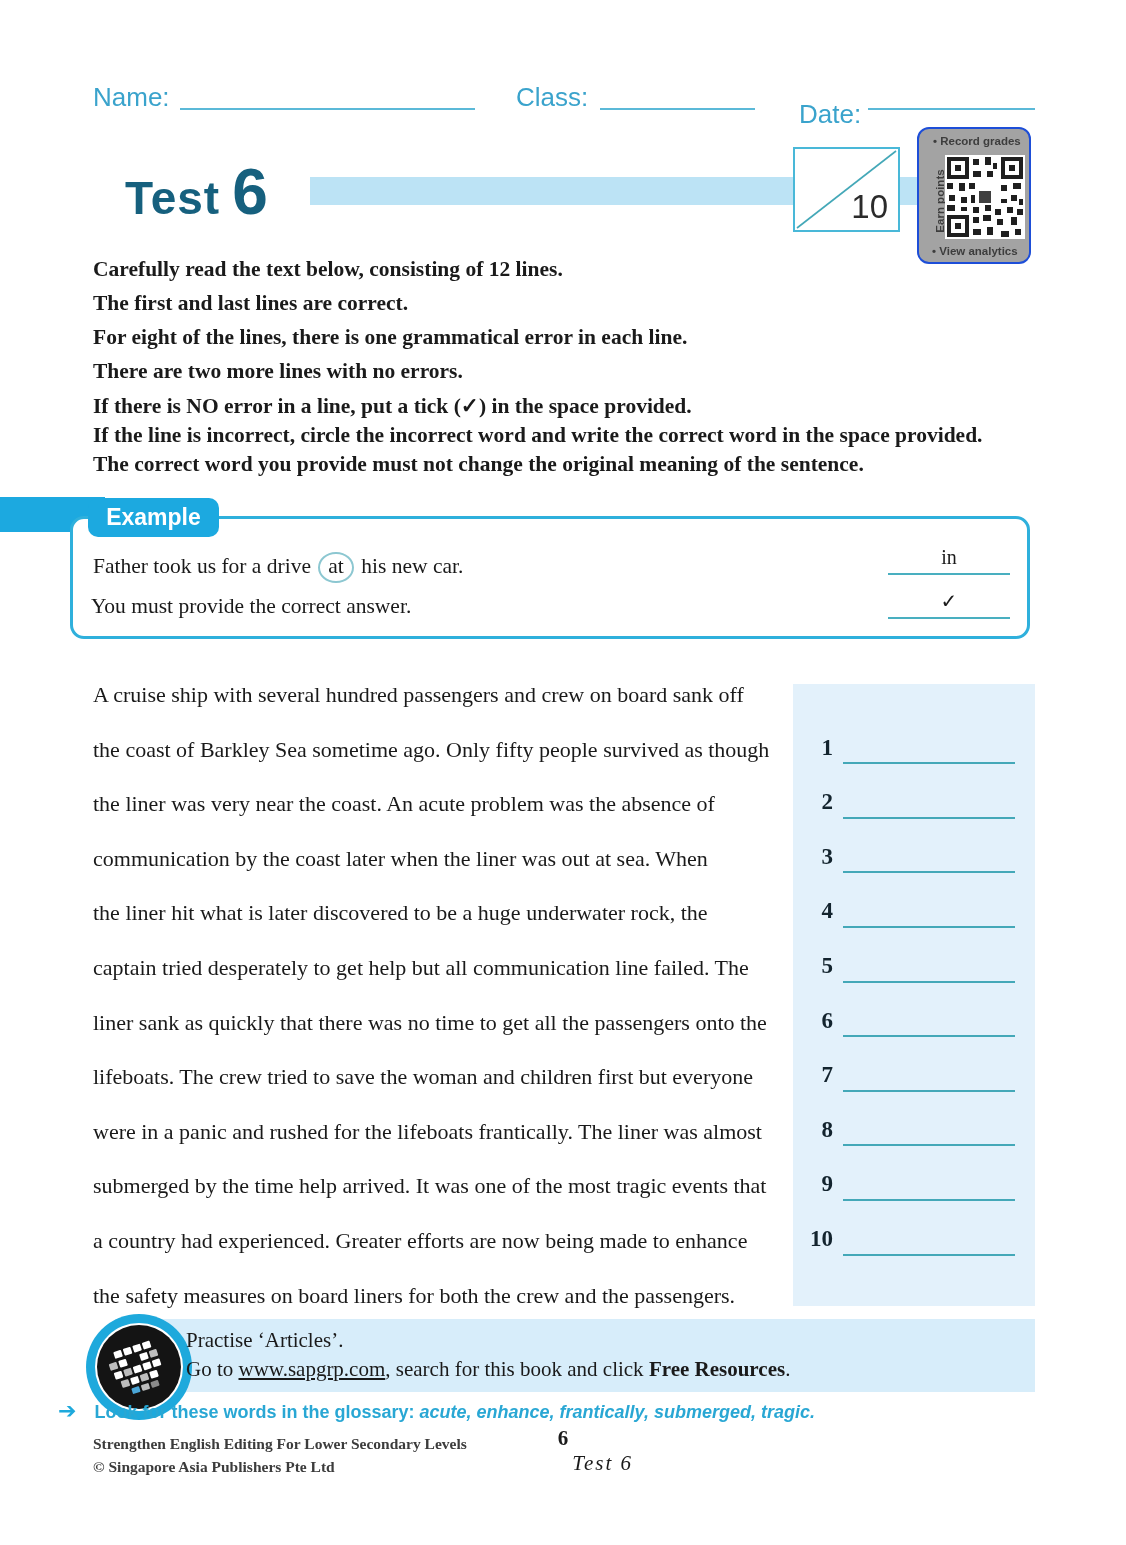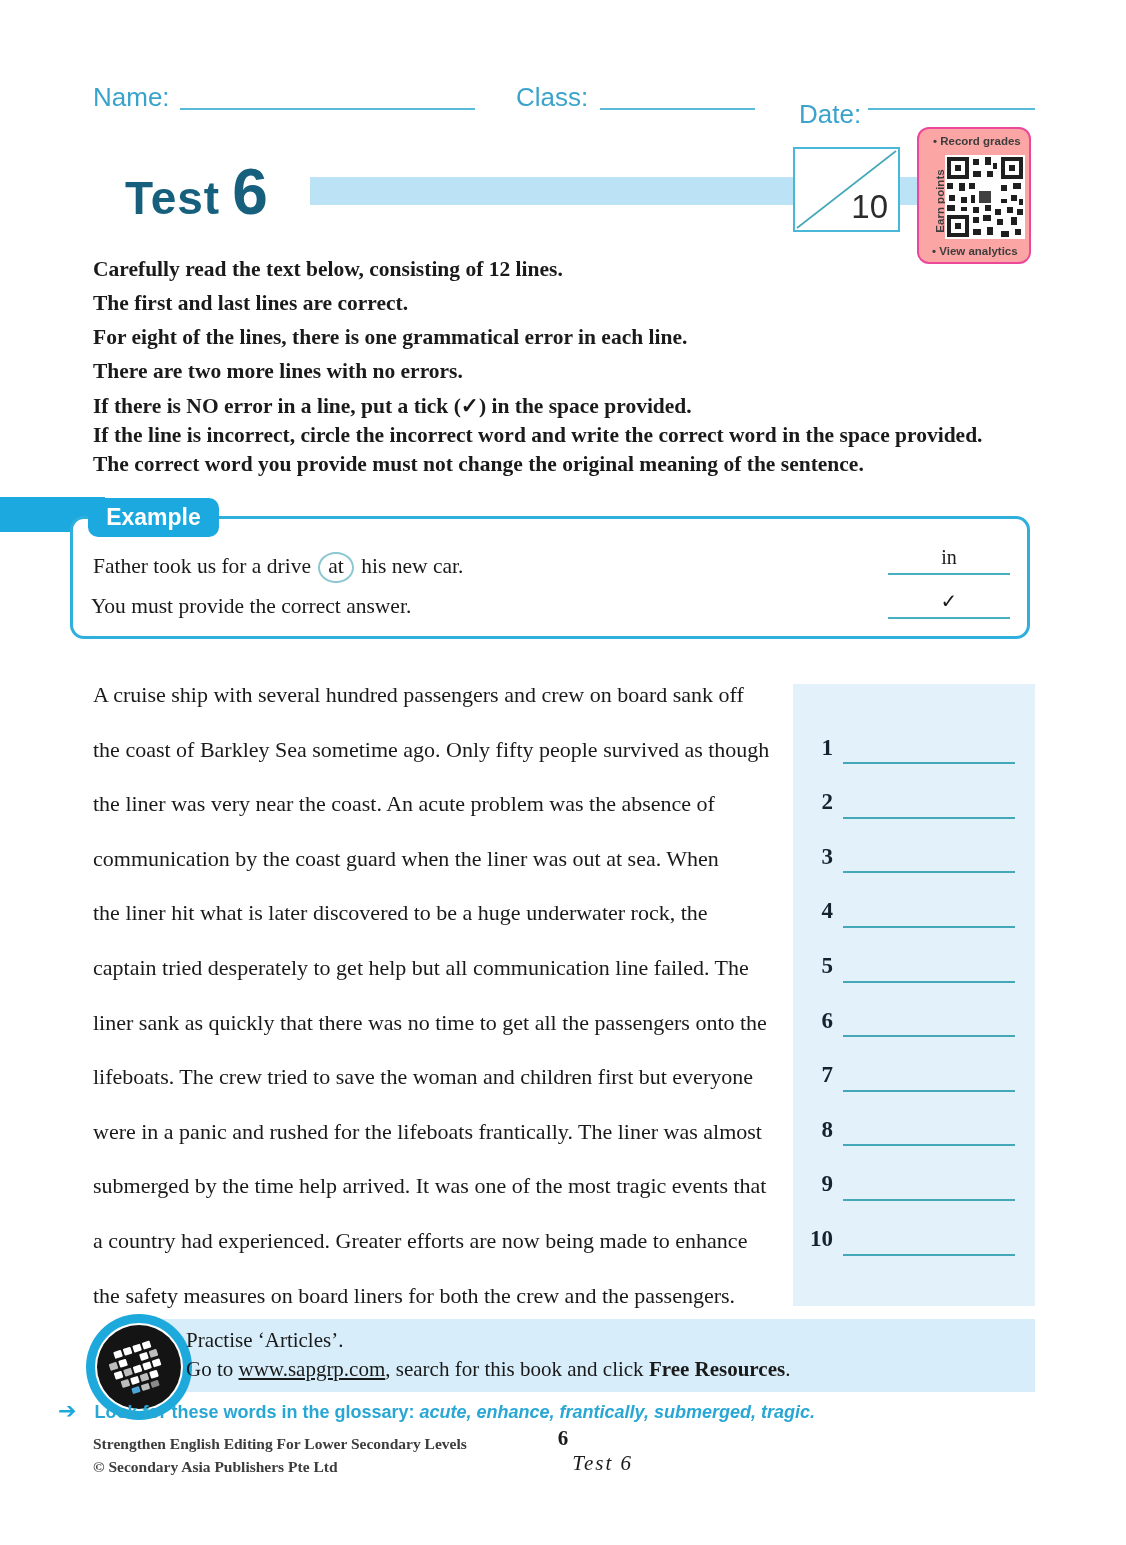--- a/index.html
+++ b/index.html
@@ -15,21 +15,21 @@
   .hline  { border-bottom:2px solid #5bb9d8; height:1px; }
 
   
   .title-band { background:#bce3f5; }
   .test-word  { font-family:"Liberation Sans", sans-serif; font-weight:bold; font-size:46px; color:#16607e; letter-spacing:1px; }
   .test-num   { font-family:"Liberation Sans", sans-serif; font-weight:bold; font-size:64px; color:#16607e; margin-left:12px; }
   .score-box  { background:#fff; border:2px solid #49b8d8; }
   .score-box svg { position:absolute; left:0; top:0; }
   .score-val  { position:absolute; right:10px; bottom:4px; font-family:"Liberation Sans", sans-serif; font-size:33px; color:#2b2b2b; }
 
-  .qr-box { background:#fca5a5; border:2px solid #ec4899; border-radius:12px; }
+  .qr-box { background:#a3a3a3; border:2px solid #1d4ed8; border-radius:12px; }
   .qr-txt { font-family:"Liberation Sans", sans-serif; font-size:11.5px; font-weight:bold; color:#3d3d3d; white-space:nowrap; }
   .qr-txt::before { content:"•  "; }
   .qr-side { position:absolute; left:-24px; top:66px; transform:rotate(-90deg); transform-origin:center; width:90px; text-align:center; }
   .qr-side::before { content:""; }
 
   
   .instructions p { margin:0 0 8px 0; font-weight:bold; font-size:21.5px; line-height:26px; }
   .instructions p.tight { margin:0 0 1px 0; line-height:28px; }
 
   
@@ -168,21 +168,21 @@
 
 <div class="abs ex-sentence" style="left:91px; top:594px;">You must provide the correct answer.</div>
 <div class="abs ex-answer" style="left:888px; top:589px;">✓</div>
 
 <div class="abs answer-panel" style="left:793px; top:684px; width:242px; height:622px;"></div>
 
 <div class="abs" style="left:93px; top:668px; width:700px;">
   <div class="passage-line">A cruise ship with several hundred passengers and crew on board sank off</div>
   <div class="passage-line">the coast of Barkley Sea sometime ago. Only fifty people survived as though</div>
   <div class="passage-line">the liner was very near the coast. An acute problem was the absence of</div>
-  <div class="passage-line">communication by the coast guard when the liner was out at sea. When</div>
+  <div class="passage-line">communication by the coast later when the liner was out at sea. When</div>
   <div class="passage-line">the liner hit what is later discovered to be a huge underwater rock, the</div>
   <div class="passage-line">captain tried desperately to get help but all communication line failed. The</div>
   <div class="passage-line">liner sank as quickly that there was no time to get all the passengers onto the</div>
   <div class="passage-line">lifeboats. The crew tried to save the woman and children first but everyone</div>
   <div class="passage-line">were in a panic and rushed for the lifeboats frantically. The liner was almost</div>
   <div class="passage-line">submerged by the time help arrived. It was one of the most tragic events that</div>
   <div class="passage-line">a country had experienced. Greater efforts are now being made to enhance</div>
   <div class="passage-line">the safety measures on board liners for both the crew and the passengers.</div>
 </div>
 
@@ -268,18 +268,18 @@
 
 <div class="abs" style="left:58px; top:1398px;">
   <span class="gloss-arrow">➔</span>
   <span class="gloss" style="margin-left:14px;">
     <span>Look for these words in the glossary: </span><span class="words">acute, enhance, frantically, submerged, tragic.</span>
   </span>
 </div>
 
 <div class="abs foot-small" style="left:93px; top:1432px;">
   <div>Strengthen English Editing For Lower Secondary Levels</div>
-  <div>© Secondary Asia Publishers Pte Ltd</div>
+  <div>© Singapore Asia Publishers Pte Ltd</div>
 </div>
 <div class="abs" style="left:493px; top:1426px; width:140px;">
   <div class="foot-page">6</div>
   <div class="foot-test">Test  6</div>
 </div>
 
 </body></html>

